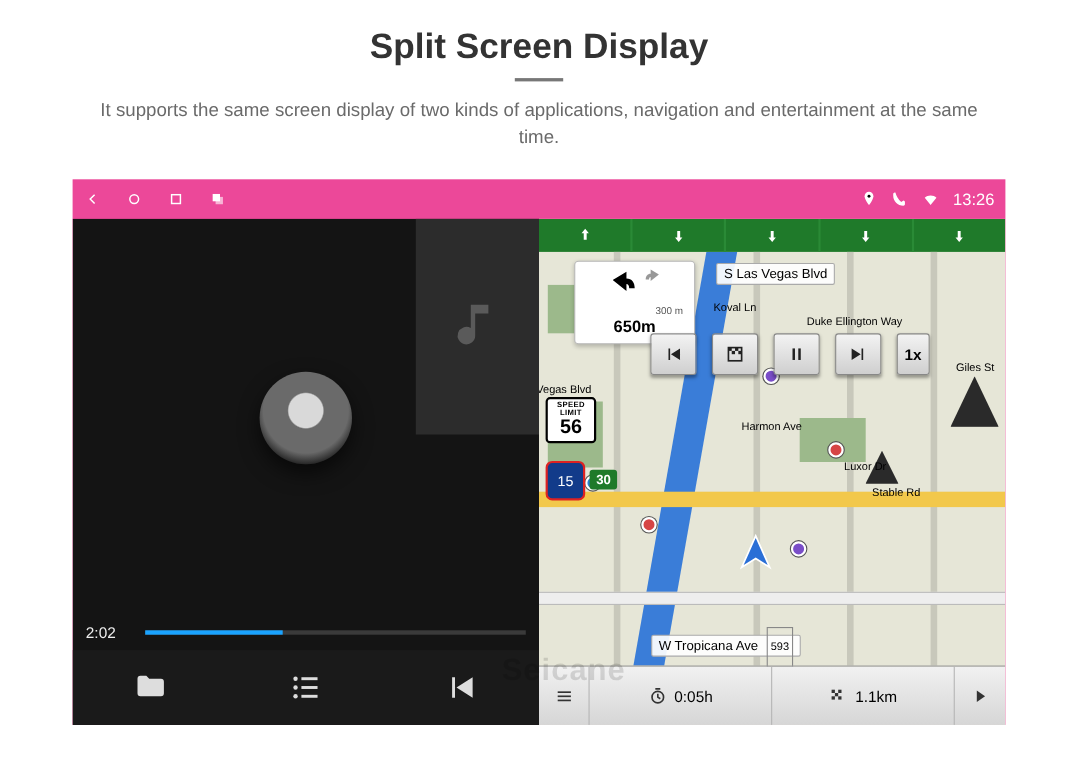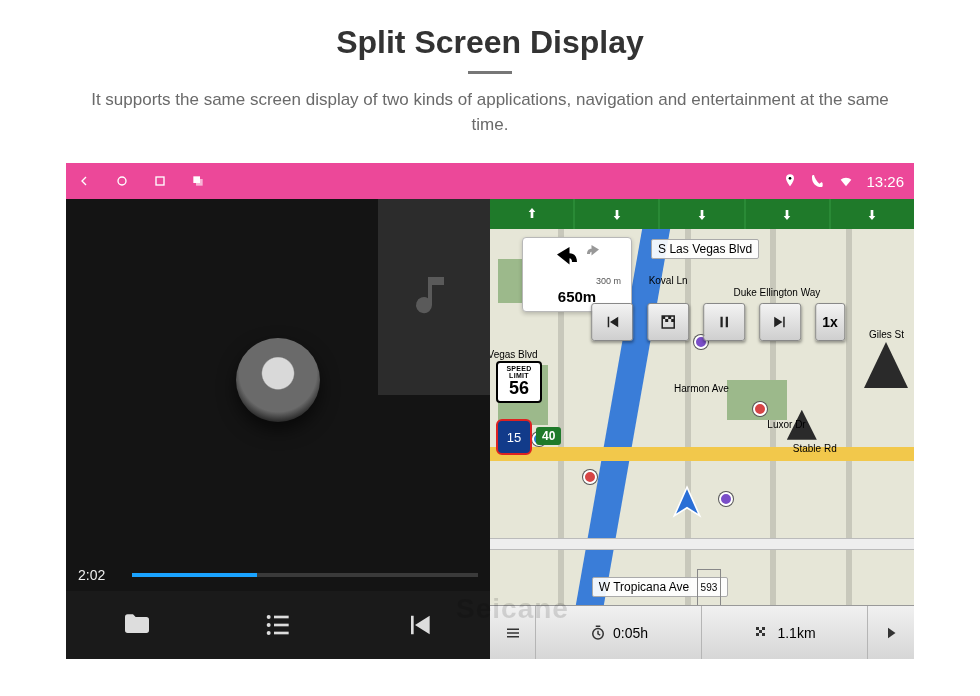--- a/index.html
+++ b/index.html
@@ -255,21 +255,21 @@
         <div class="mbtn rate">1x</div>
       </div>
 
       <div class="speed-box">
         <div class="lbl">SPEED</div>
         <div class="lbl">LIMIT</div>
         <div class="val">56</div>
       </div>
 
       <div class="shield">15</div>
-      <div class="exit-tag">40</div>
+      <div class="exit-tag">30</div>
 
       <div class="arrow-nav"><svg viewBox="0 0 24 24">
             <path d="M12 2l8 18-8-5-8 5z" fill="#2a6fd6" stroke="#fff" stroke-width="1"></path>
           </svg></div>
 
       <div class="street-sign" style="left:38%;top:40px">S Las Vegas Blvd</div>
       <div class="street-sign" style="left:36%;top:74px;font-size:10px;background:none;border:none">Koval Ln</div>
       <div class="street-sign" style="left:56%;top:86px;font-size:10px;background:none;border:none">Duke Ellington Way</div>
       <div class="street-sign" style="left:-2%;top:148px;font-size:10px;background:none;border:none">Vegas Blvd</div>
       <div class="street-sign" style="left:42%;top:182px;font-size:10px;background:none;border:none">Harmon Ave</div>

